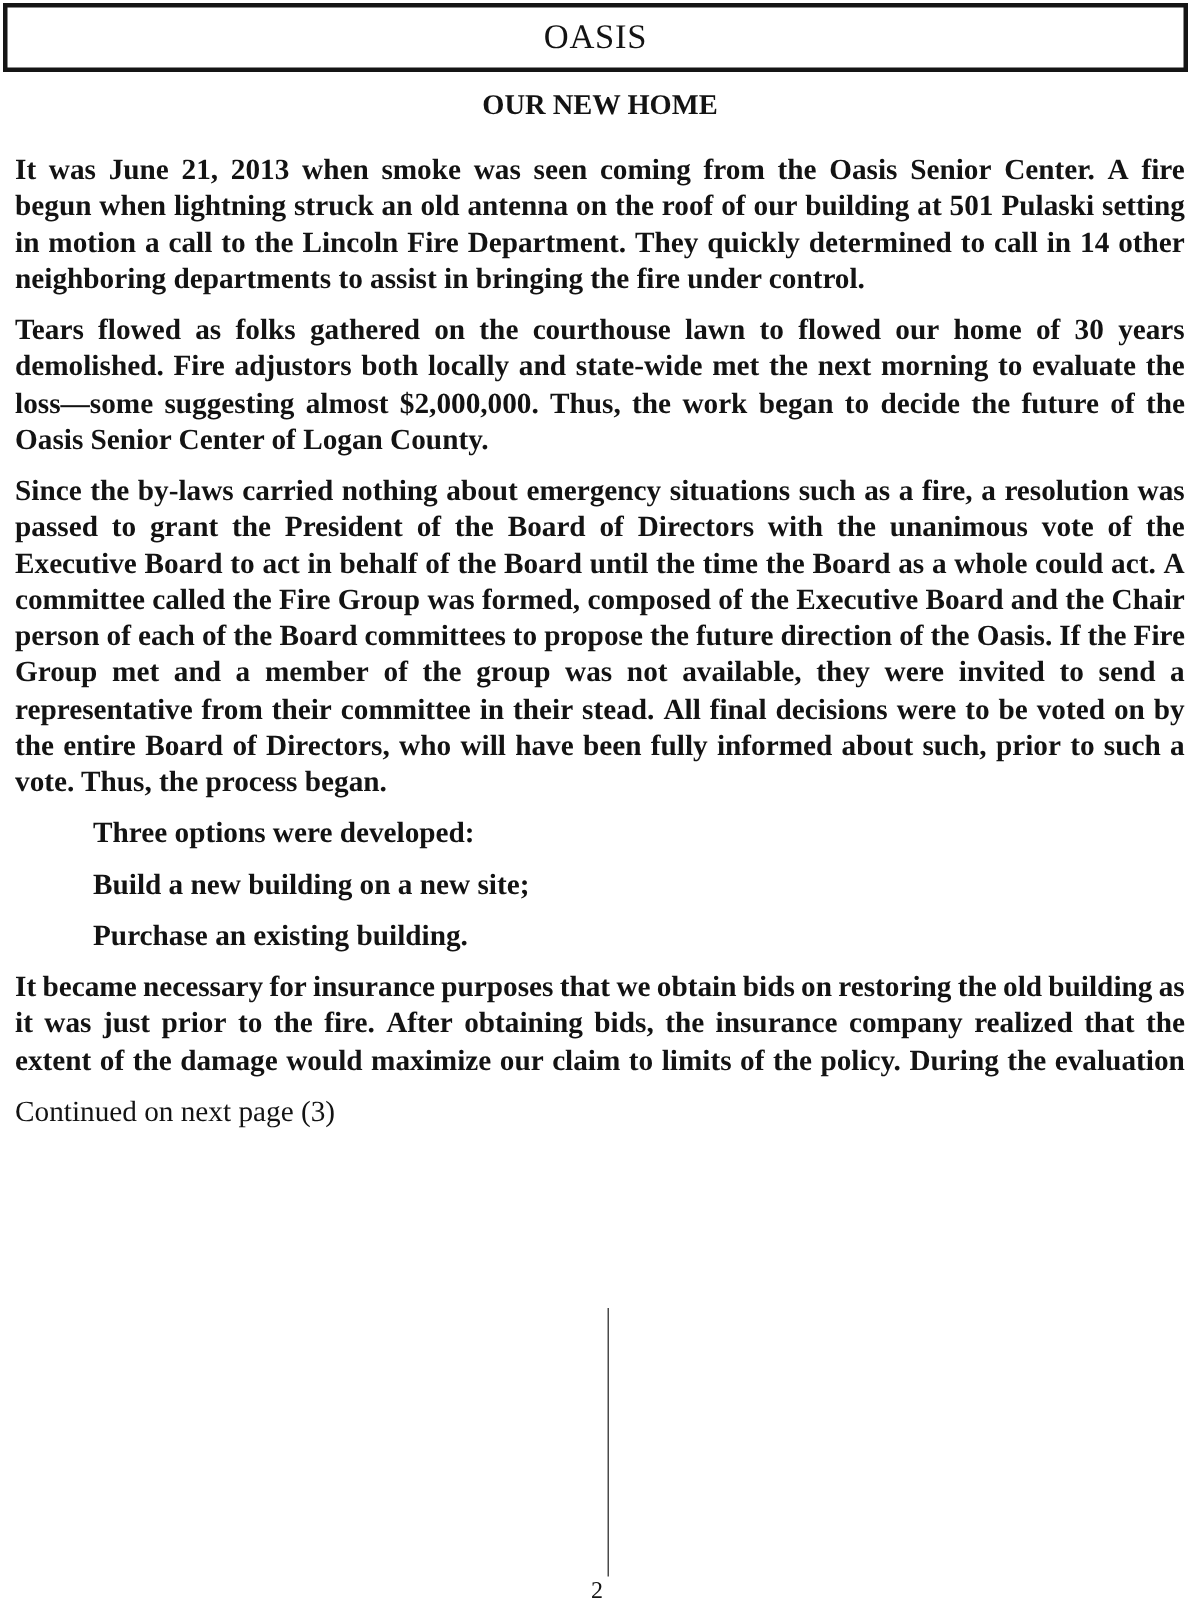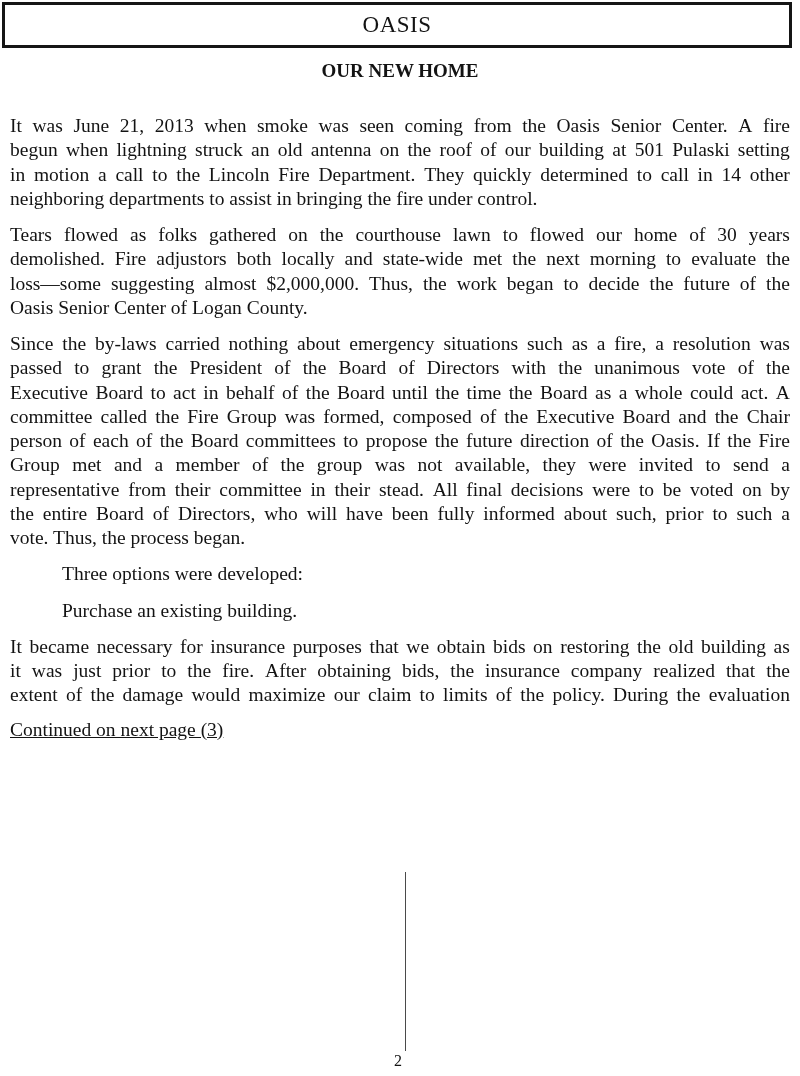--- a/index.html
+++ b/index.html
@@ -45,39 +45,39 @@
     font-weight: bold;
     color: #131313;
   }
   .article-body {
     position: absolute;
     top: 102px;
     left: 10px;
     width: 780px;
   }
   .para {
-    margin: 12px 0 10px 0;
+    margin: 0 0 10px 0;
+    font-weight: bold;
   }
   .para.indent {
     padding-left: 52px;
   }
   .line {
     line-height: 24.25px;
     white-space: nowrap;
   }
   .line.jline {
     display: flex;
     justify-content: space-between;
     height: 24.25px;
     align-items: baseline;
   }
   .continued-note {
     margin-top: 4px;
     line-height: 24.25px;
-    text-decoration: underline;
   }
   .column-divider-line {
     position: absolute;
     left: 405px;
     top: 872px;
     width: 1px;
     height: 179px;
     background: #4a4a4a;
   }
   .page-number {
@@ -362,20 +362,23 @@
         <span>such,</span>
         <span>prior</span>
         <span>to</span>
         <span>such</span>
         <span>a</span>
       </div>
       <div class="line">vote. Thus, the process began.</div>
     </div>
     <div class="para indent">
       <div class="line">Three options were developed:</div>
+    </div>
+    <div class="para indent">
+      <div class="line">Build a new building on a new site;</div>
     </div>
     <div class="para indent">
       <div class="line">Purchase an existing building.</div>
     </div>
     <div class="para">
       <div class="line jline">
         <span>It</span>
         <span>became</span>
         <span>necessary</span>
         <span>for</span>

